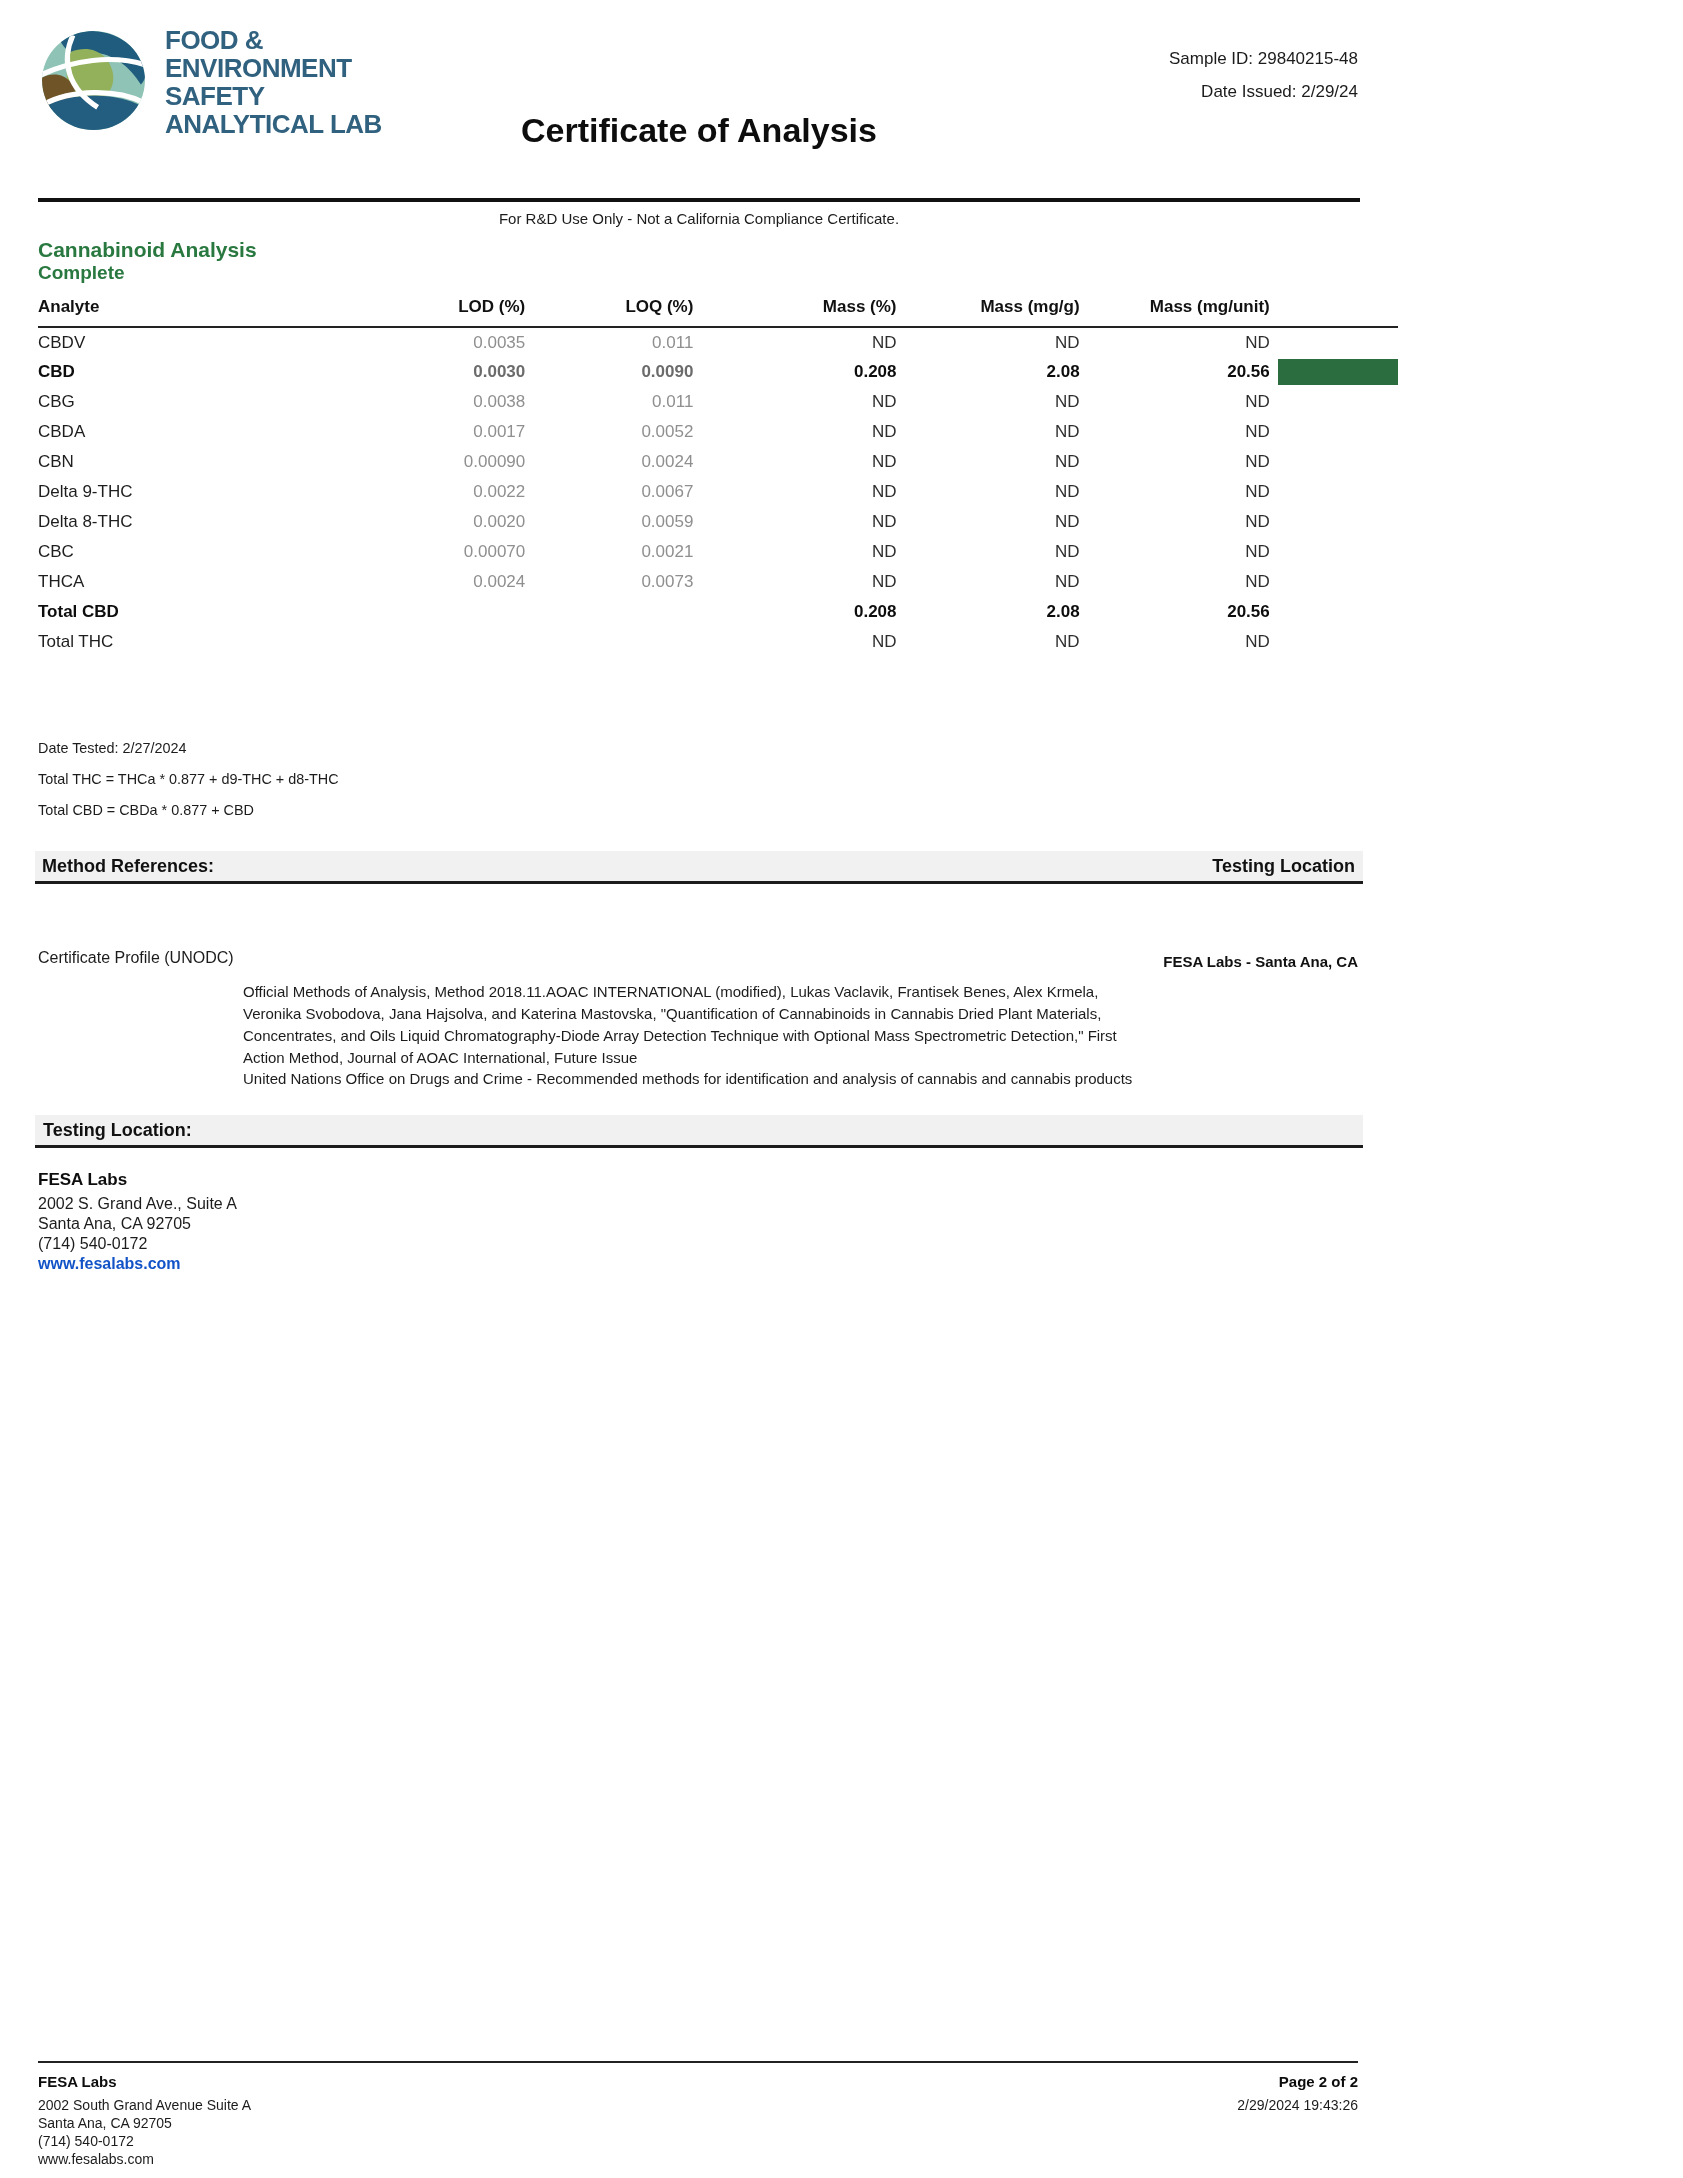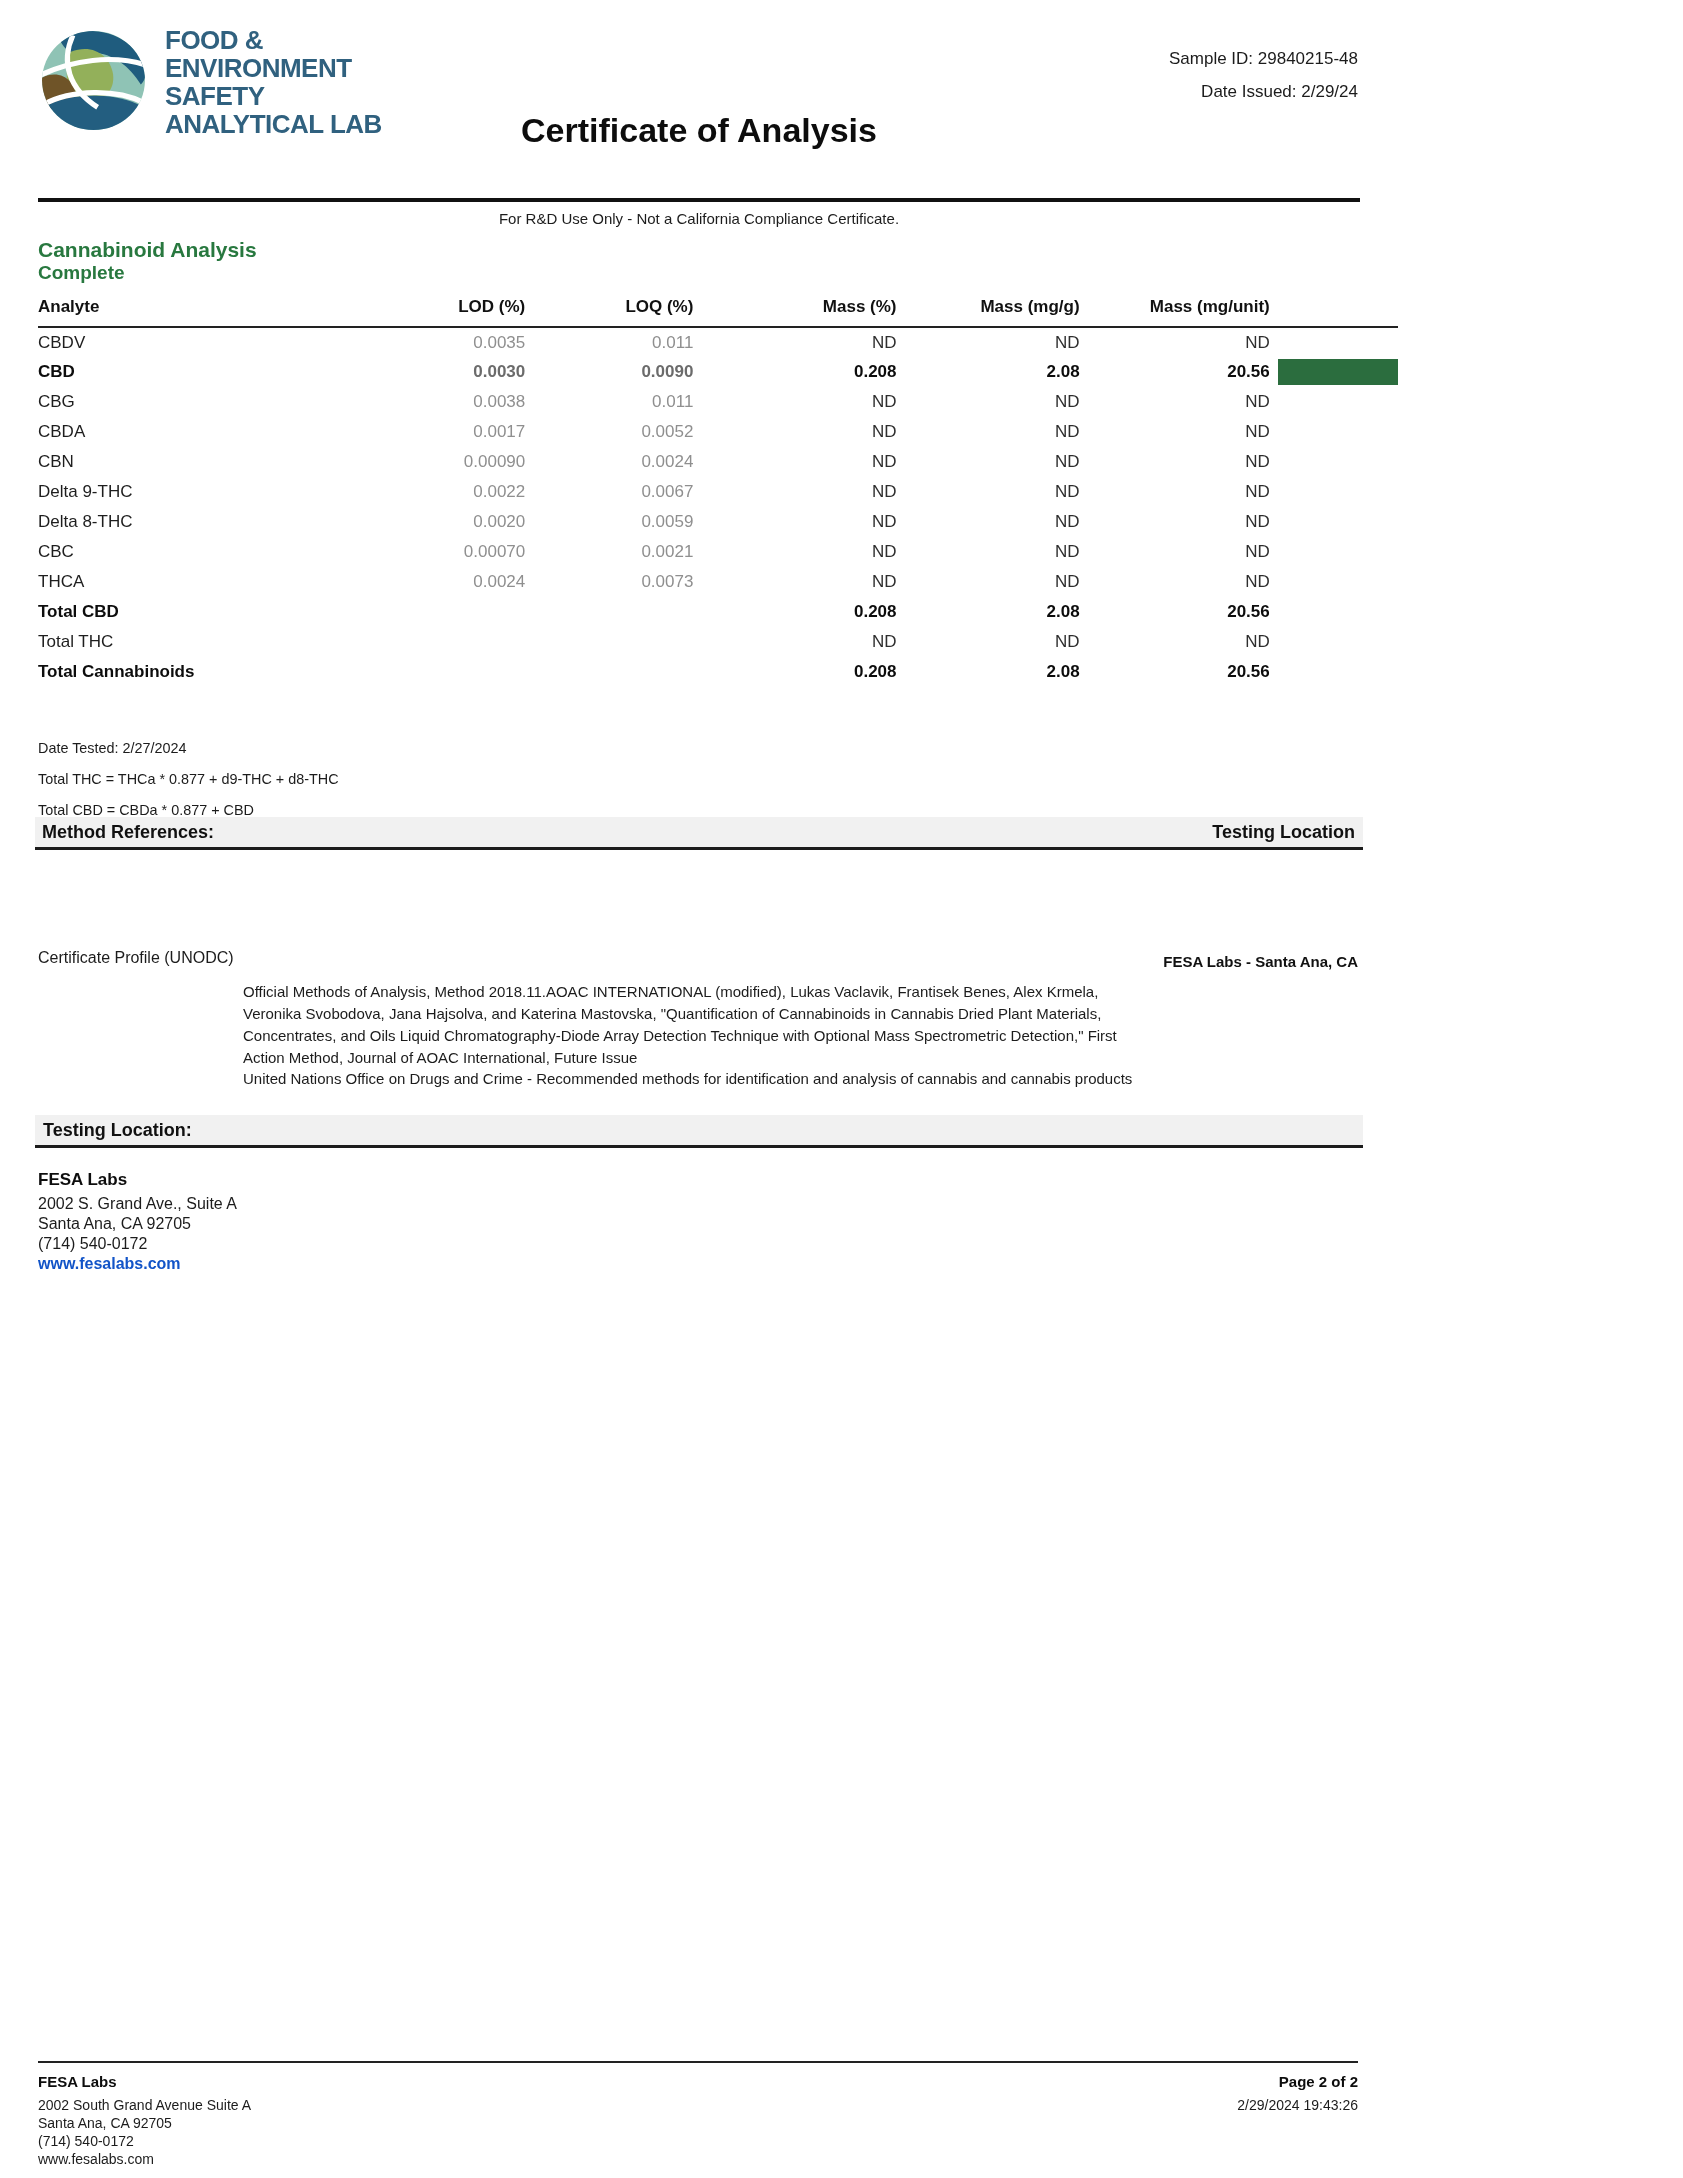--- a/index.html
+++ b/index.html
@@ -50,21 +50,21 @@
   
   .notes { position: absolute; left: 38px; top: 741px; font-size: 14.4px; color: #1c1c1c; }
   .notes p { margin: 0 0 17px 0; line-height: 14px; }
   
   .section-bar {
     position: absolute; left: 35px; right: 35px; height: 33px;
     background: #f1f1f1; border-bottom: 3px solid #1c1c1c;
     display: flex; justify-content: space-between; align-items: center;
     padding: 0 8px; font-size: 18px; font-weight: bold; color: #111;
   }
-  .bar-methods { top: 817px; padding-left: 7px; }
+  .bar-methods { top: 851px; padding-left: 7px; }
   .bar-testing { top: 1115px; }
   
   .method-content { position: absolute; left: 38px; right: 40px; top: 943px; height: 198px; }
   .method-name { position: absolute; left: 0; top: 6px; font-size: 16px; color: #1c1c1c; }
   .method-loc { position: absolute; right: 0; top: 10px; font-size: 15px; font-weight: bold; color: #111; }
   .method-para1 { position: absolute; left: 205px; top: 38px; width: 906px; font-size: 15px; line-height: 22px; color: #1c1c1c; }
   .method-para2 { position: absolute; left: 205px; top: 125px; width: 906px; font-size: 15px; line-height: 22px; color: #1c1c1c; }
   
   .address { position: absolute; left: 38px; top: 1170px; font-size: 16px; line-height: 20px; color: #1c1c1c; }
   .address .lab { font-size: 17px; font-weight: bold; margin-bottom: 4px; color: #0d0d0d; }
@@ -235,29 +235,20 @@
     </tr>
           <tr>
       <td class="c-analyte">Total THC</td>
       <td class="c-num c-lod"></td>
       <td class="c-num c-loq"></td>
       <td class="c-num c-mpct c-mass">ND</td>
       <td class="c-num c-mgg c-mass">ND</td>
       <td class="c-num c-mgu c-mass">ND</td>
       <td class="c-bar"></td>
     </tr>
-          <tr class="row-bold">
-      <td class="c-analyte">Total Cannabinoids</td>
-      <td class="c-num c-lod"></td>
-      <td class="c-num c-loq"></td>
-      <td class="c-num c-mpct c-mass">0.208</td>
-      <td class="c-num c-mgg c-mass">2.08</td>
-      <td class="c-num c-mgu c-mass">20.56</td>
-      <td class="c-bar"></td>
-    </tr>
         </tbody>
     </table>
   </div>
 
   <div class="notes">
     <p>Date Tested: 2/27/2024</p>
     <p>Total THC = THCa * 0.877 + d9-THC + d8-THC</p>
     <p>Total CBD = CBDa * 0.877 + CBD</p>
   </div>
 

